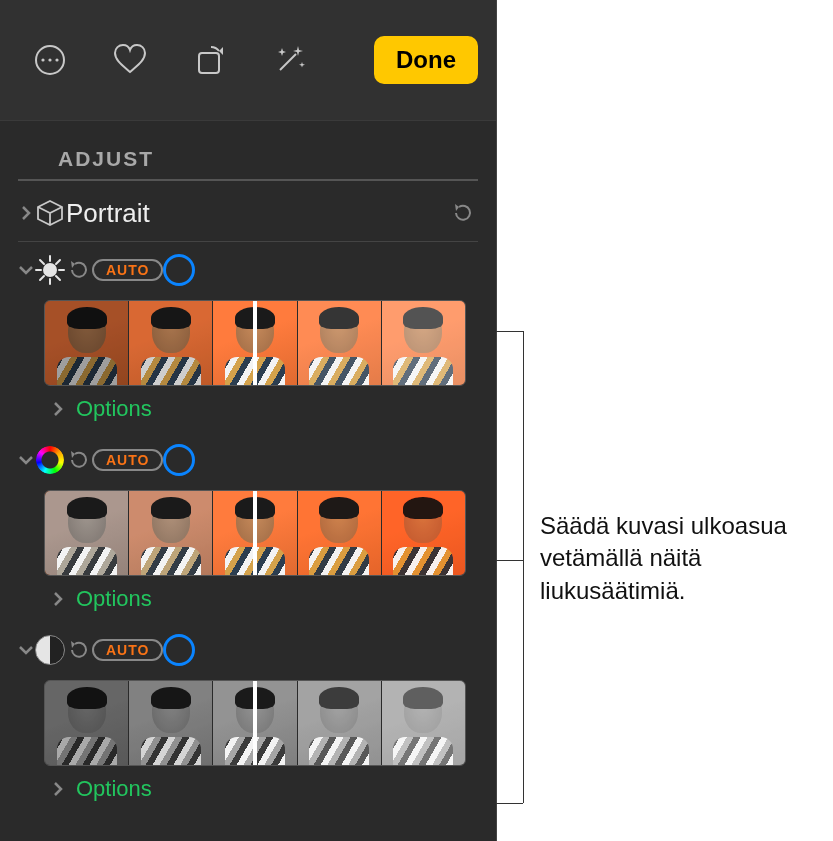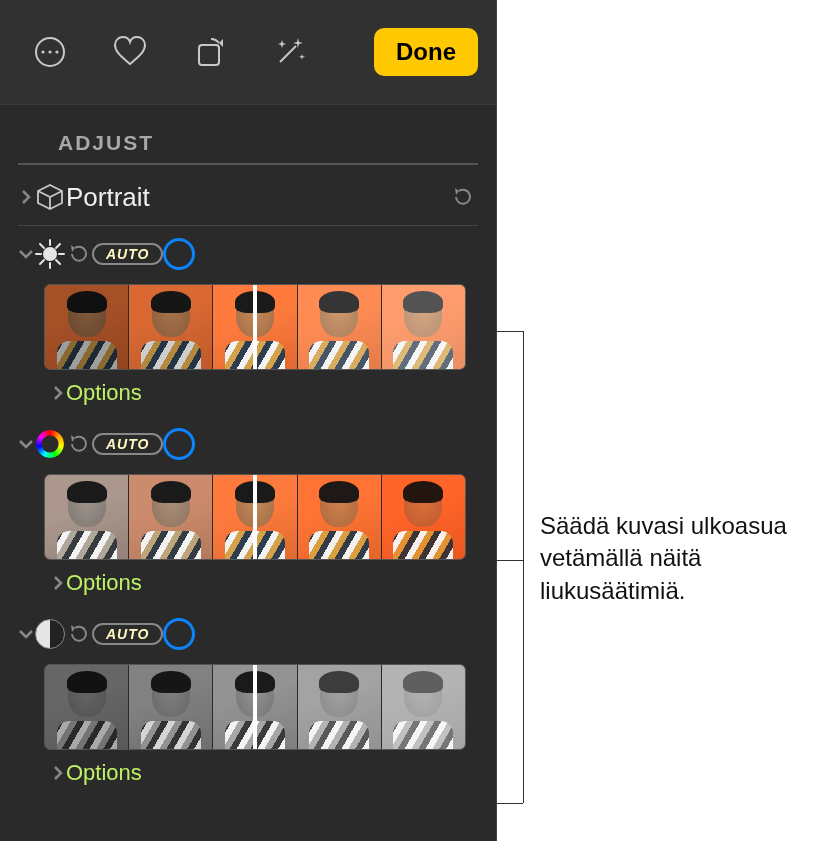--- a/index.html
+++ b/index.html
@@ -20,21 +20,21 @@
     background: #2a2a2a;
     color: #ddd;
     border-right: 1px solid #444;
     border-bottom: 1px solid #444;
   }
   
   .toolbar {
     display: flex;
     align-items: center;
     height: 88px;
-    padding: 8px 10px;
+    padding: 16px 10px;
     gap: 0;
     border-bottom: 1px solid #3a3a3a;
     background: #313131;
   }
   .tb-btn {
     width: 80px;
     height: 52px;
     display: flex;
     align-items: center;
     justify-content: center;
@@ -91,27 +91,26 @@
   }
   .row-label { flex: 1; }
   .reset-icn {
     width: 26px; height: 26px;
     display: inline-flex; align-items: center; justify-content: center;
     color: #888;
   }
   .reset-icn svg { stroke: #888; fill: none; stroke-width: 2;}
   .auto-pill {
     border: 2px solid #888;
-    color: #fef9c3;
+    color: #f97316;
     font-size: 14px;
     font-weight: 700;
     letter-spacing: 1px;
     padding: 1px 12px;
     border-radius: 16px;
-    font-style: italic;
   }
   .ring {
     width: 26px; height: 26px;
     border: 3px solid #0a84ff;
     border-radius: 50%;
     flex: none;
   }
   .divider {
     border-top: 1px solid #444;
     margin: 4px 18px;
@@ -192,22 +191,23 @@
   .bw .hair{filter:grayscale(100%);}
   .bw .shirt{filter:grayscale(100%);}
   .bw .dim1::after{background:rgba(0,0,0,0.3);}
   .bw .dim2::after{background:rgba(0,0,0,0.12);}
   .bw .dim4::after{background:rgba(255,255,255,0.15);}
   .bw .dim5::after{background:rgba(255,255,255,0.3);}
 
   .options-row {
     display: flex;
     align-items: center;
+    gap: 10px;
     padding: 6px 5px 14px 50px;
-    color: #bef264;
+    color: #22c55e;
     font-size: 22px;
   }
   
   .callout-line {
     position:absolute;
     left: 523px;
     top: 331px;
     height: 472px;
     width: 1px;
     background: #333;

